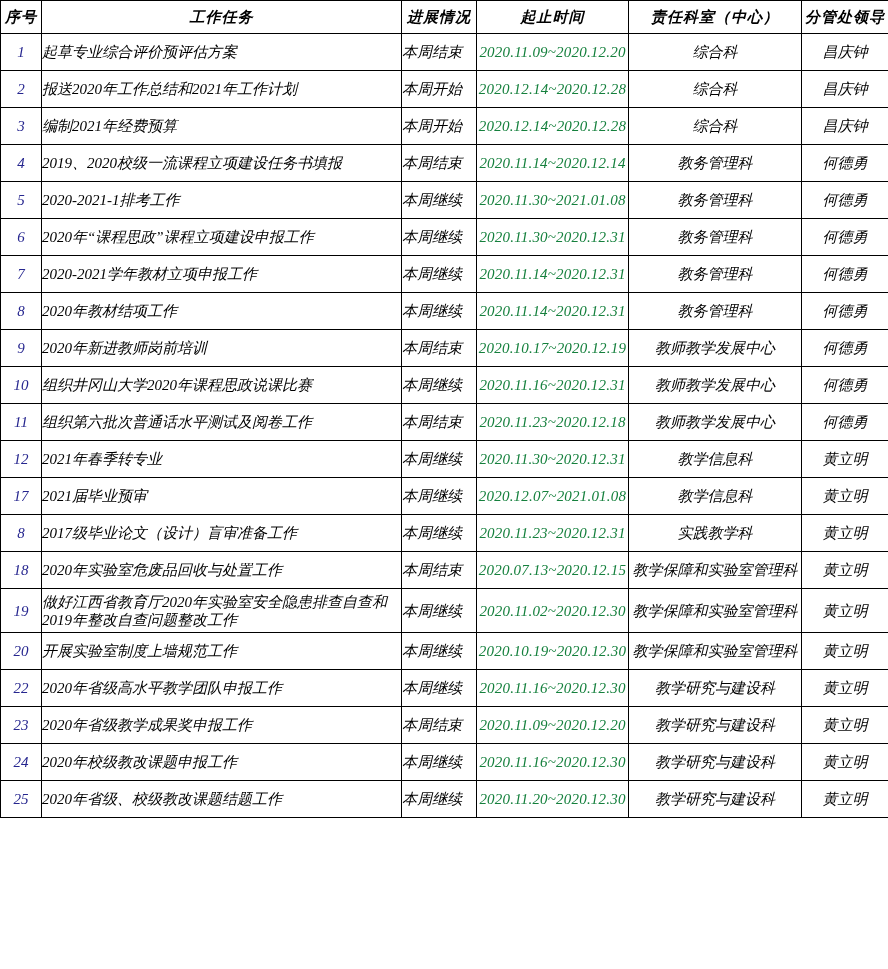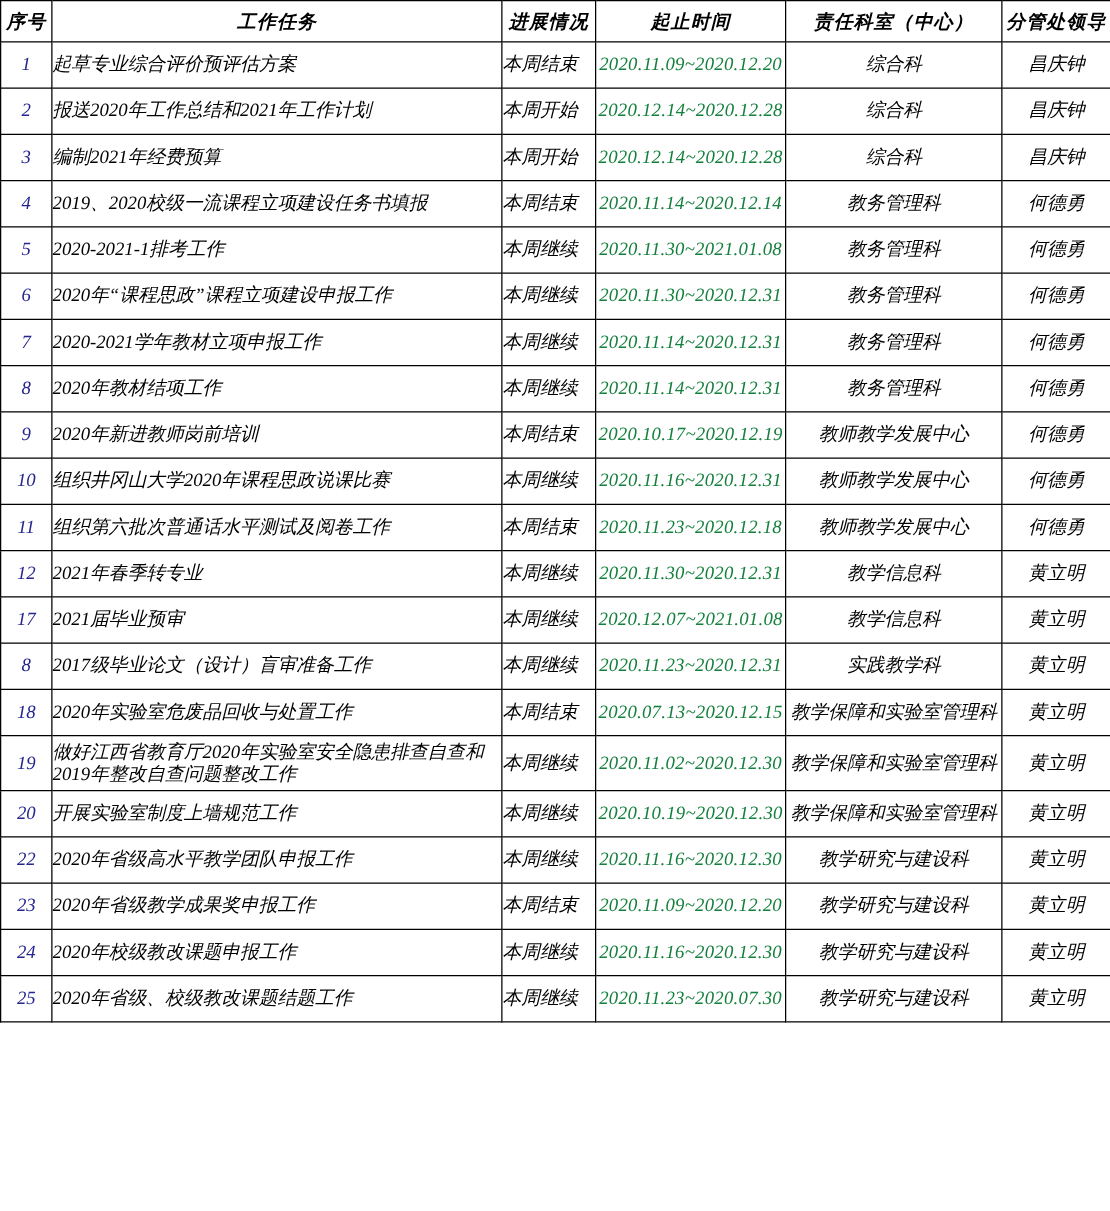--- a/index.html
+++ b/index.html
@@ -250,19 +250,19 @@
           <td class="col-task">2020年校级教改课题申报工作</td>
           <td class="col-status">本周继续</td>
           <td class="col-period">2020.11.16~2020.12.30</td>
           <td class="col-department">教学研究与建设科</td>
           <td class="col-leader">黄立明</td>
         </tr>
         <tr>
           <td class="col-no">25</td>
           <td class="col-task">2020年省级、校级教改课题结题工作</td>
           <td class="col-status">本周继续</td>
-          <td class="col-period">2020.11.23~2020.07.30</td>
+          <td class="col-period">2020.11.20~2020.12.30</td>
           <td class="col-department">教学研究与建设科</td>
           <td class="col-leader">黄立明</td>
         </tr>
       </tbody>
   </table>
 </div>
 
 </body></html>

